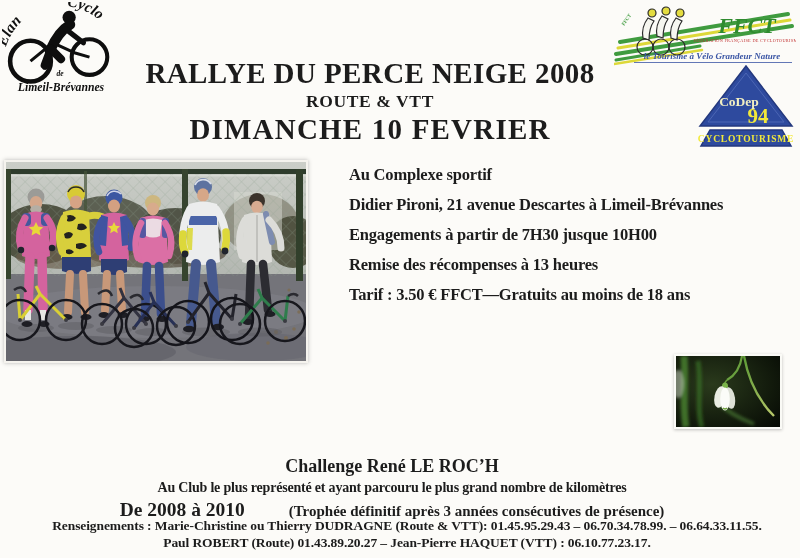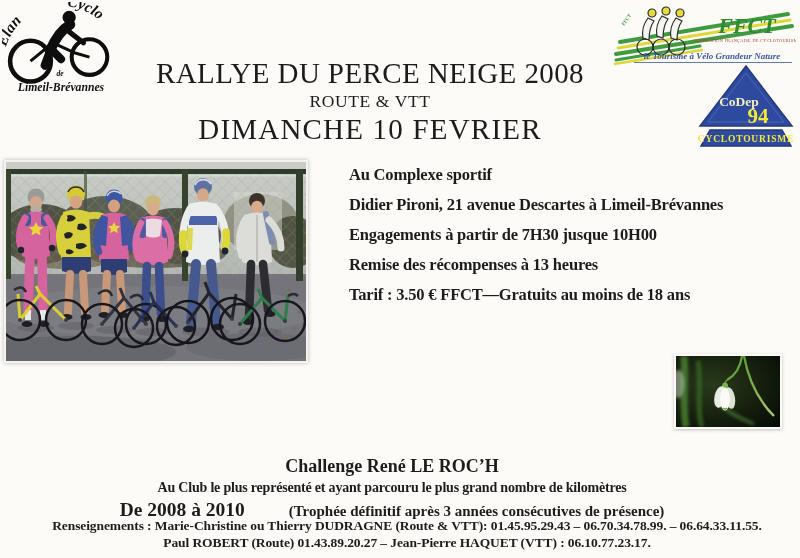--- a/index.html
+++ b/index.html
@@ -10,21 +10,21 @@
     font-family:"Liberation Serif", serif;
   }
   svg { display:block; }
 
   
   .club-logo  { position:absolute; left:2px;  top:2px;  width:118px; height:98px; }
   .ffct-logo  { position:absolute; left:614px; top:2px; width:182px; height:64px; }
   .codep-badge{ position:absolute; left:698px; top:64px; width:96px;  height:88px; }
 
   
-  .title { position:absolute; left:60px; top:57px; width:620px; text-align:center; font-weight:normal; }
+  .title { position:absolute; left:60px; top:57px; width:620px; text-align:center; font-weight:bold; }
   .title .t1 { font-size:29px; line-height:33px; letter-spacing:.4px; white-space:nowrap; }
   .title .t2 { font-size:17.5px; line-height:23px; letter-spacing:.6px; }
   .title .t3 { font-size:29px; line-height:33px; letter-spacing:1.2px; white-space:nowrap; }
 
   
   .photo-cyclists {
     position:absolute; left:4px; top:160px; width:300px; height:199px;
     border:2px solid #f5f3ee; box-shadow:0 0 4px rgba(60,60,60,.35);
     background:#c2c5bf;
   }

